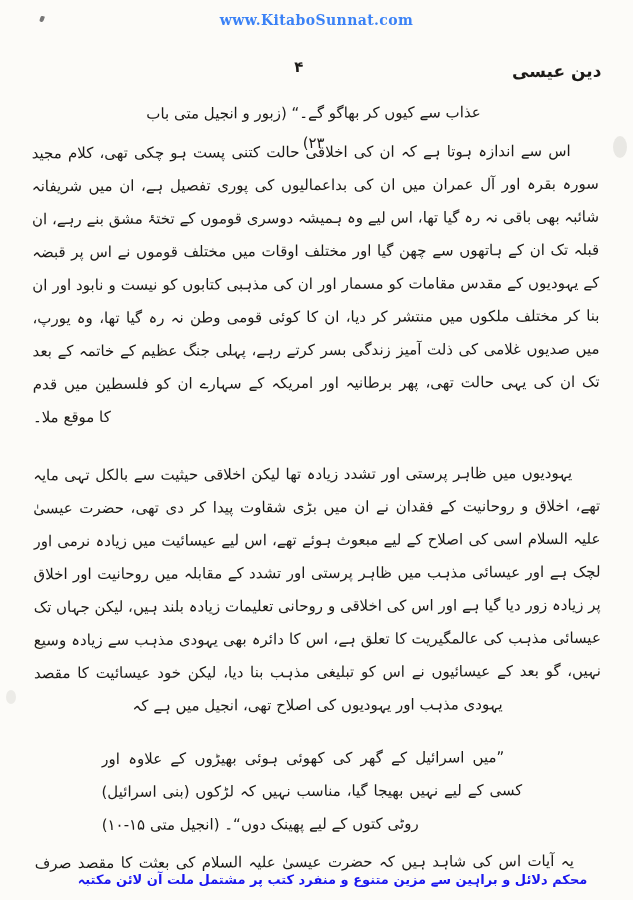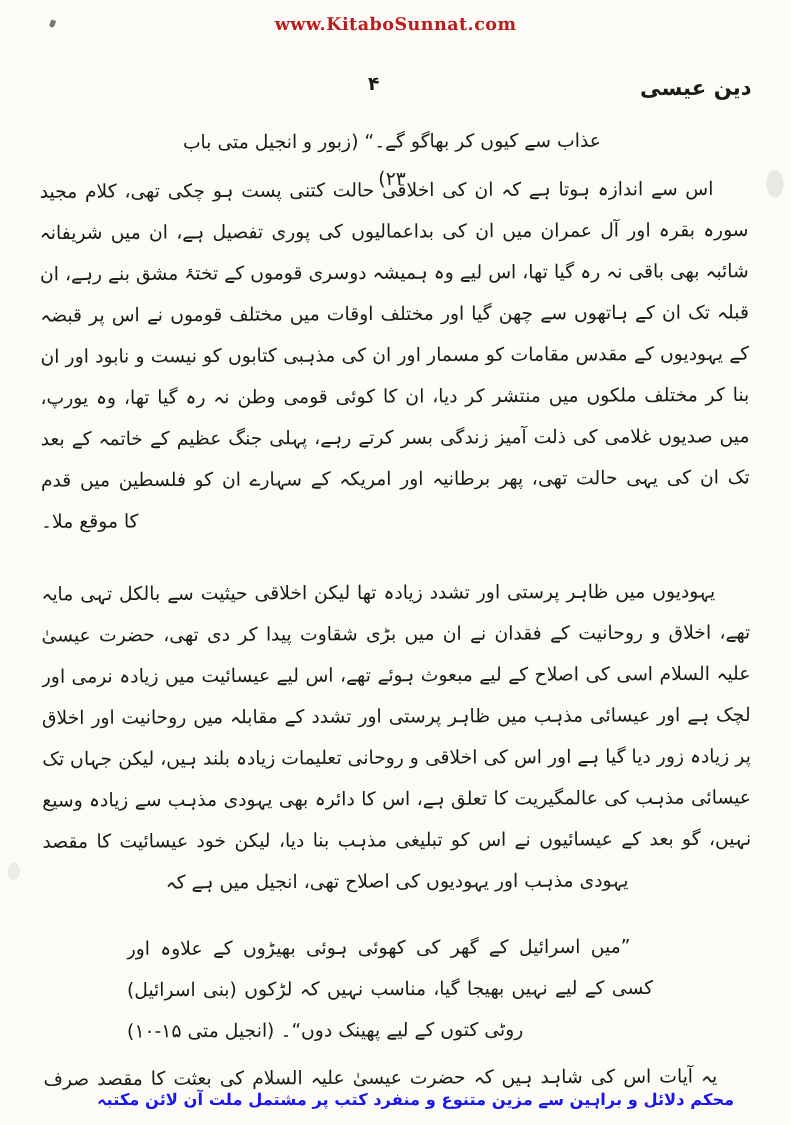--- a/index.html
+++ b/index.html
@@ -13,21 +13,21 @@
     font-family: "DejaVu Sans", sans-serif;
   }
   .tilt { position: absolute; inset: 0; transform: rotate(-0.25deg); }
 
   .site-url {
     position: absolute; top: 12px; left: 0; width: 100%;
     text-align: center;
     font-family: "DejaVu Serif", serif;
     font-size: 14px; font-weight: bold;
     letter-spacing: 0.4px;
-    color: #b91c1c;
+    color: #3b82f6;
   }
 
   .head-title {
     position: absolute; top: 62px; right: 30px;
     direction: rtl; font-size: 17px; font-weight: bold;
   }
   .head-page {
     position: absolute; top: 58px; left: 296px;
     font-size: 15px; font-weight: bold;
   }

